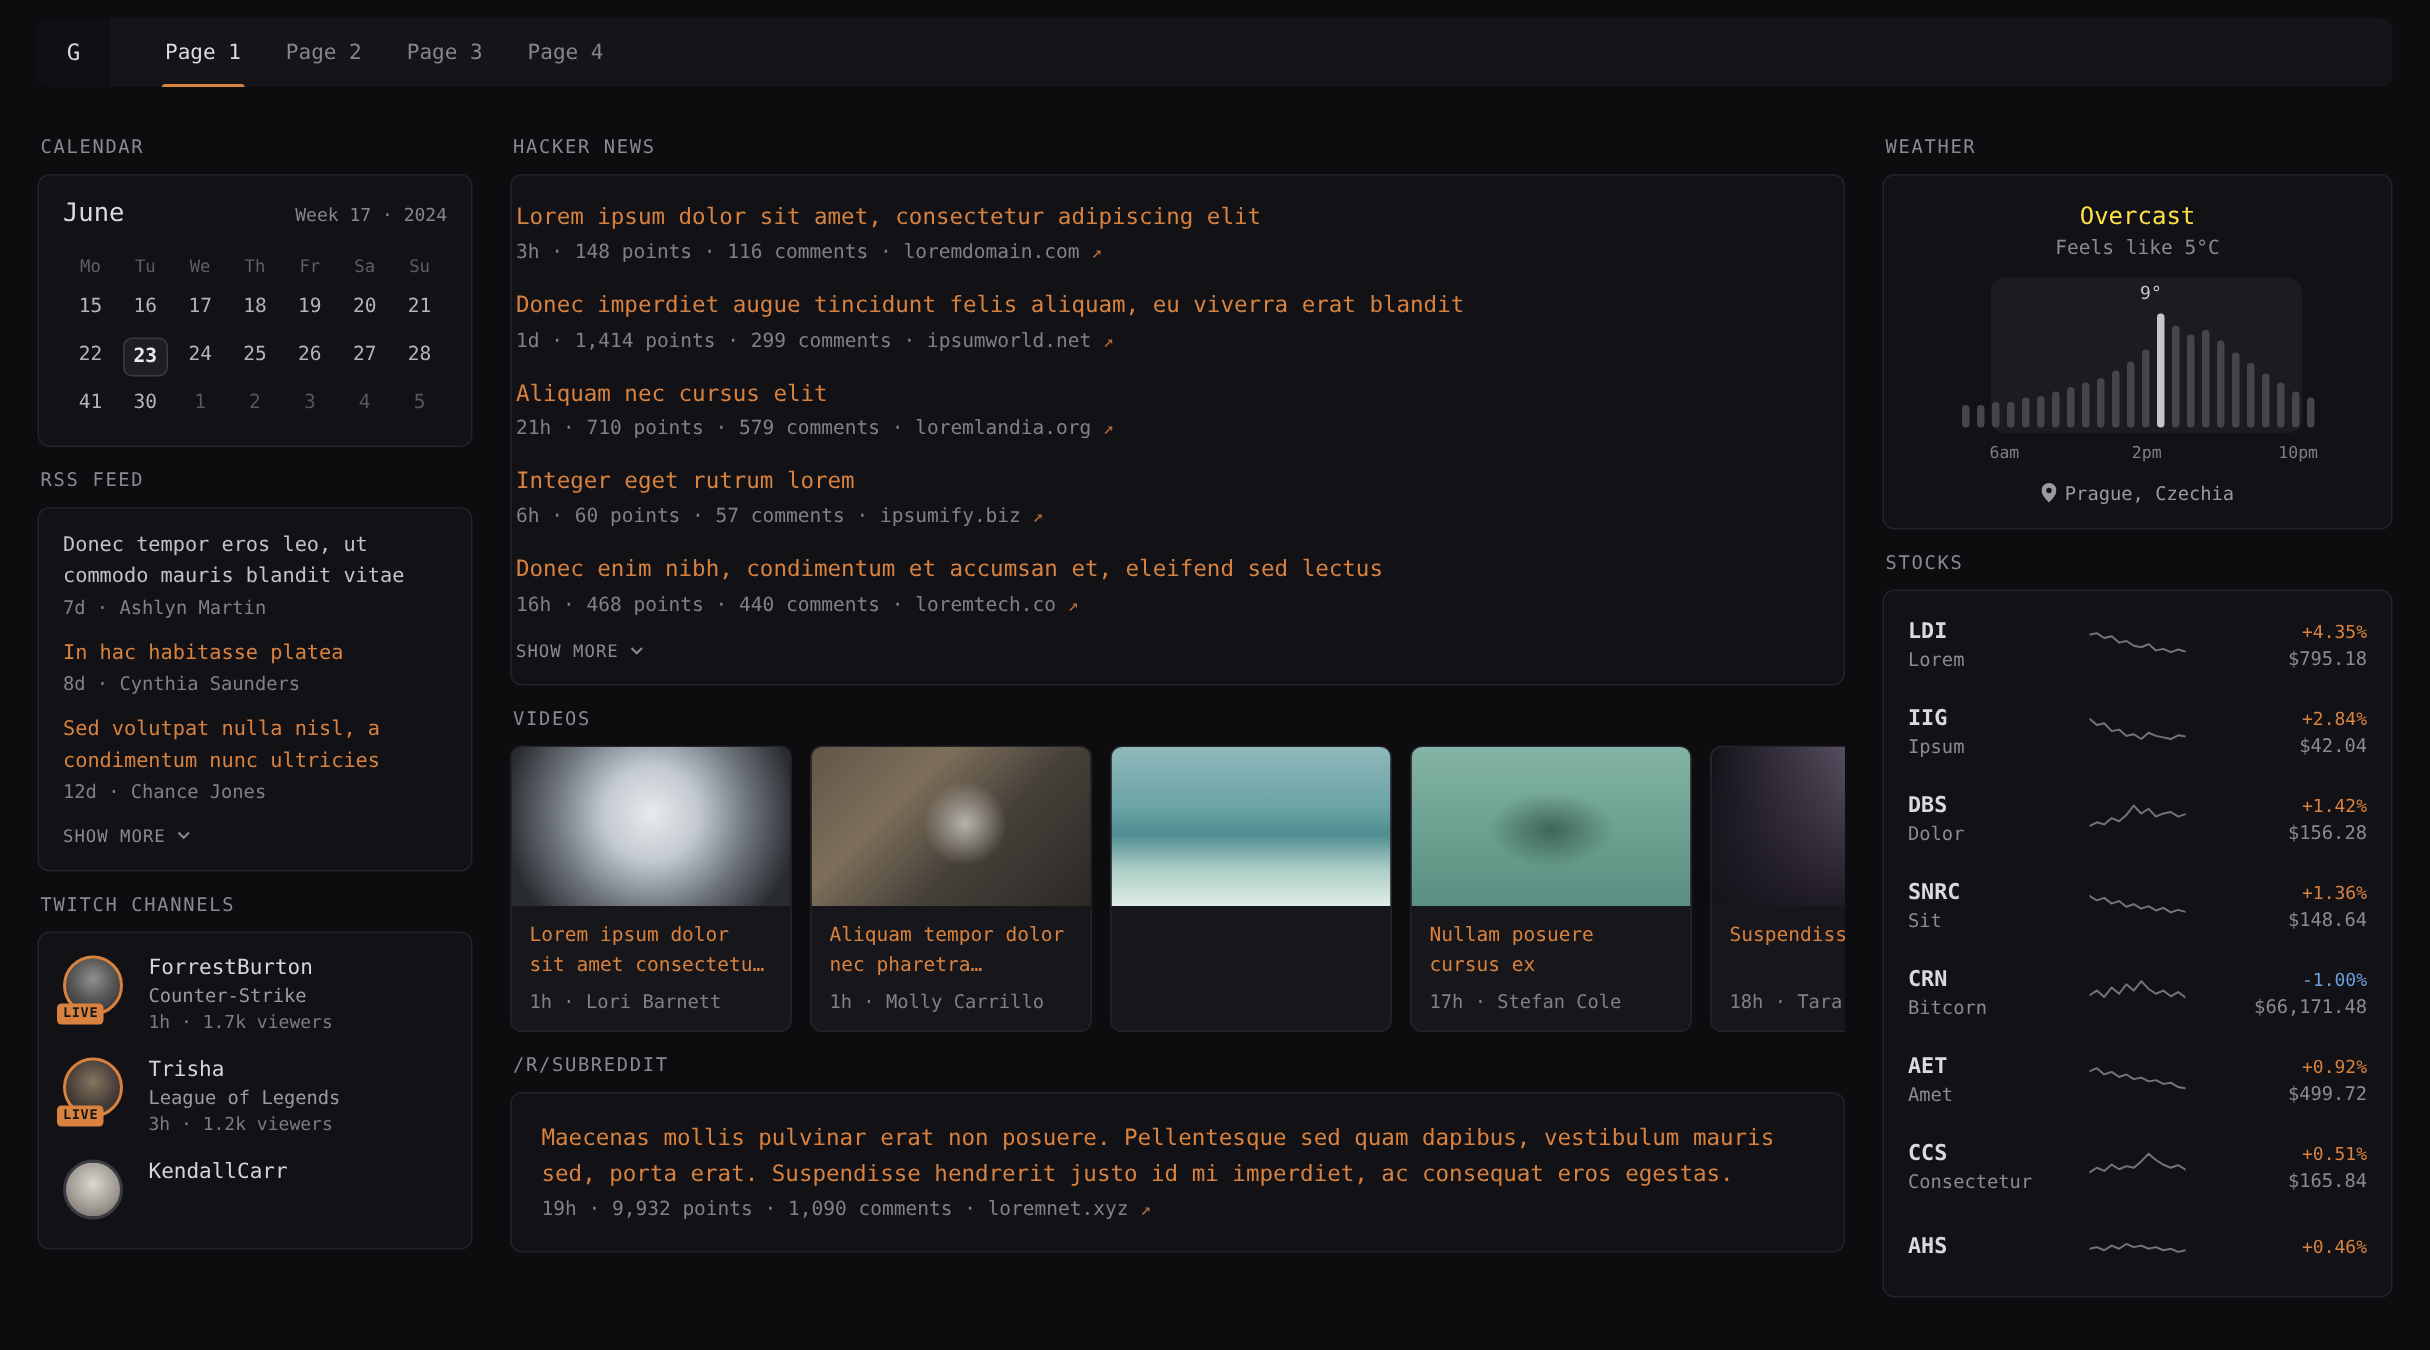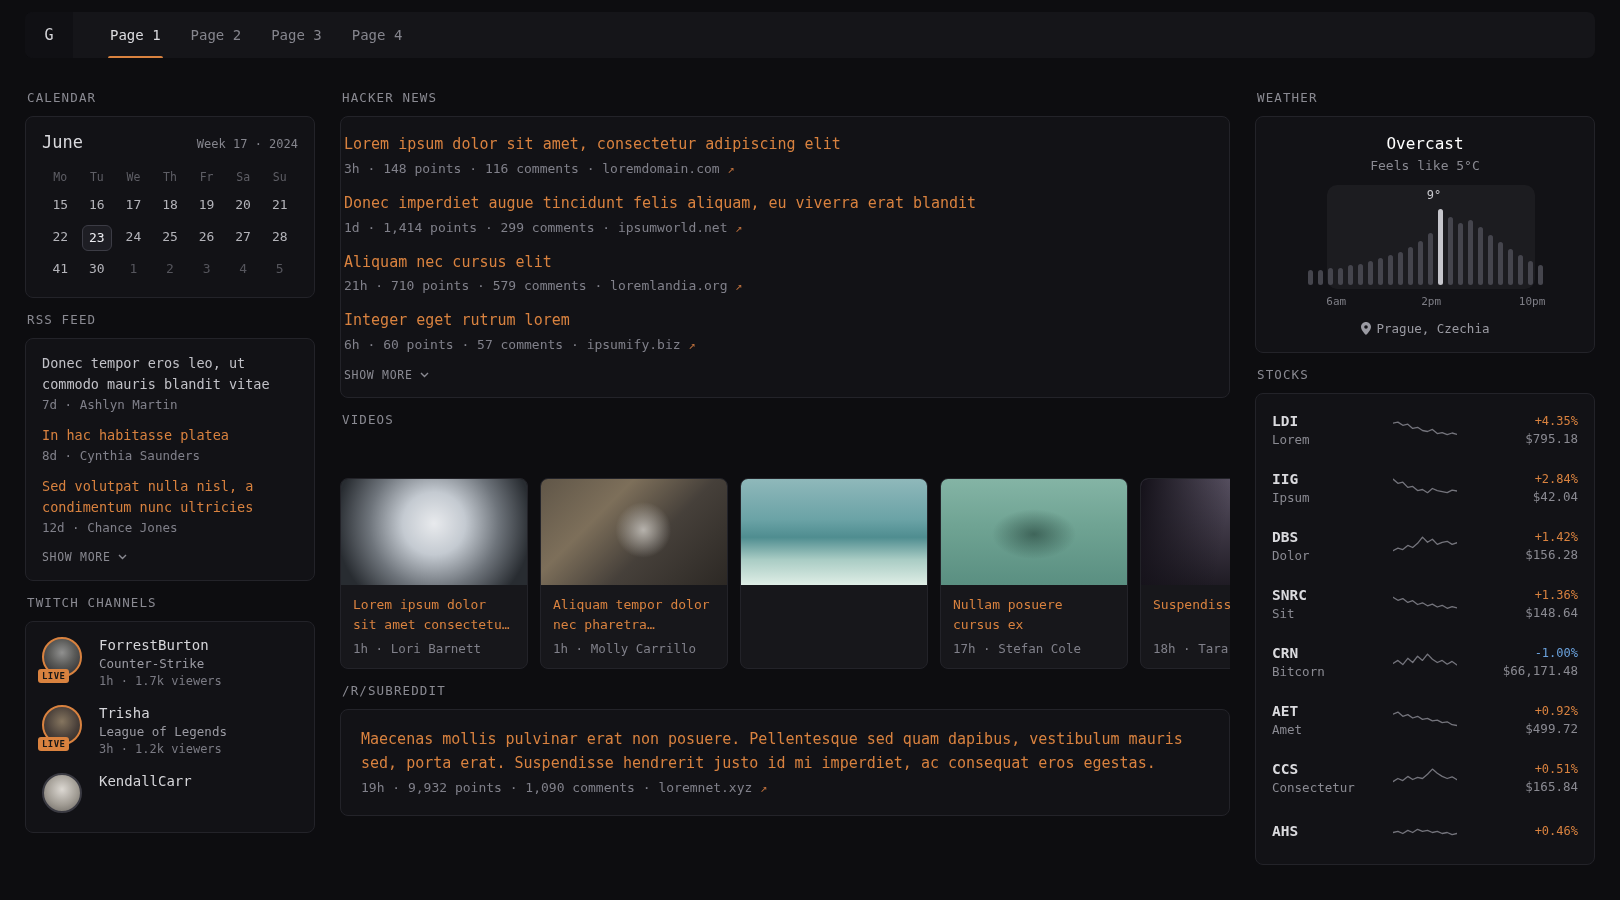--- a/index.html
+++ b/index.html
@@ -69,21 +69,21 @@
     row-gap: 6px; margin-top: 15px; text-align: center;
   }
   .cal-dow { font-size: 11.5px; color: #5e5e65; height: 20px; line-height: 20px; }
   .cal-day {
     font-size: 13px; color: #b4b4ba;
     height: 26px; line-height: 24px; margin: 0 auto; width: 32px;
   }
   .cal-day.dim { color: #55555c; }
   .cal-day.selected {
     background: #1e1e24; border: 1px solid #3c3c45;
-    border-radius: 6px; color: #ececf0; width: 30px;
+    border-radius: 6px; color: #ececf0; width: 30px; font-weight: bold;
   }
 
   
   .rss-card { padding: 14px 16px 15px; }
   .rss-item { cursor: pointer; }
   .rss-item + .rss-item { margin-top: 13px; }
   .rss-title { font-size: 13.5px; line-height: 1.55; color: #d9823f; }
   .rss-title.muted { color: #c2c2c8; }
   .rss-meta { font-size: 12.5px; color: #80808a; margin-top: 2px; }
   .show-more {
@@ -122,21 +122,21 @@
   .hn-meta { font-size: 13px; color: #80808a; margin-top: 5px; }
   .domain-link { cursor: pointer; }
   .ext-arrow { color: #bc6f3c; font-size: 12px; }
   .hn-card .show-more { margin-top: 16px; }
 
   
   .videos-row { display: flex; gap: 12px; overflow: hidden; }
   .video-card {
     width: 188px; flex: none;
     background: #17171b; border: 1px solid #232329;
-    border-radius: 8px; overflow: hidden; cursor: pointer; margin-top: 40px;
+    border-radius: 8px; overflow: hidden; cursor: pointer;
   }
   .thumb { height: 106px; }
   .thumb-1 { background: radial-gradient(circle at 50% 42%, #e8eaed 0%, #c4cad1 28%, #6e747b 58%, #282c31 88%); }
   .thumb-2 { background:
       radial-gradient(circle at 55% 48%, #b6b2ac 0%, rgba(182,178,172,0) 24%),
       linear-gradient(135deg, #605648 0%, #7d6f5a 32%, #46403a 60%, #2c2824 100%); }
   .thumb-3 { background: linear-gradient(180deg, #8fb8ba 0%, #6ba3a6 38%, #4f8d90 55%, #a9ccc4 76%, #dfeee6 100%); }
   .thumb-4 { background:
       radial-gradient(ellipse at 50% 52%, rgba(18,42,36,0.5) 0%, rgba(18,42,36,0) 32%),
       linear-gradient(180deg, #84b4a5 0%, #6fa393 45%, #5a8f81 100%); }
@@ -149,21 +149,21 @@
     min-height: 40px;
     display: -webkit-box; -webkit-line-clamp: 2; -webkit-box-orient: vertical; overflow: hidden;
   }
   .video-meta { font-size: 12.5px; color: #80808a; margin-top: 6px; }
 
   .reddit-card { padding: 17px 20px 20px; }
   .reddit-title { font-size: 15px; color: #d9823f; line-height: 1.6; cursor: pointer; }
 
   
   .weather-card { padding: 17px 16px 16px; text-align: center; }
-  .w-cond { font-size: 16px; color: #ffffff; }
+  .w-cond { font-size: 16px; color: #fde047; }
   .w-feels { font-size: 13px; color: #8a8a92; margin-top: 5px; }
   .w-chart { position: relative; height: 104px; margin: 12px 4px 0; }
   .w-backdrop {
     position: absolute; left: 17%; right: 13%; top: 0; bottom: 0;
     background: rgba(255,255,255,0.045); border-radius: 10px;
   }
   .w-temp-label {
     position: absolute; left: 53%; transform: translateX(-50%); top: 3px;
     font-size: 12px; color: #c9c9ce;
   }
@@ -331,20 +331,24 @@
         <div class="hn-title">Donec imperdiet augue tincidunt felis aliquam, eu viverra erat blandit</div>
         <div class="hn-meta"><span>1d · 1,414 points · 299 comments · </span><span class="domain-link"><span>ipsumworld.net</span> <span class="ext-arrow">↗</span></span></div>
       </div>
       <div class="hn-item">
         <div class="hn-title">Aliquam nec cursus elit</div>
         <div class="hn-meta"><span>21h · 710 points · 579 comments · </span><span class="domain-link"><span>loremlandia.org</span> <span class="ext-arrow">↗</span></span></div>
       </div>
       <div class="hn-item">
         <div class="hn-title">Integer eget rutrum lorem</div>
         <div class="hn-meta"><span>6h · 60 points · 57 comments · </span><span class="domain-link"><span>ipsumify.biz</span> <span class="ext-arrow">↗</span></span></div>
+      </div>
+      <div class="hn-item">
+        <div class="hn-title">Donec enim nibh, condimentum et accumsan et, eleifend sed lectus</div>
+        <div class="hn-meta"><span>16h · 468 points · 440 comments · </span><span class="domain-link"><span>loremtech.co</span> <span class="ext-arrow">↗</span></span></div>
       </div>
       <div class="show-more">
         <span>SHOW MORE</span>
         <svg width="9" height="6" viewBox="0 0 9 6">
             <path d="M1 1l3.5 3.5L8 1" stroke="#8a8a92" fill="none" stroke-width="1.4"></path>
           </svg>
       </div>
     </div>
 
     <div class="sec-h">VIDEOS</div>

